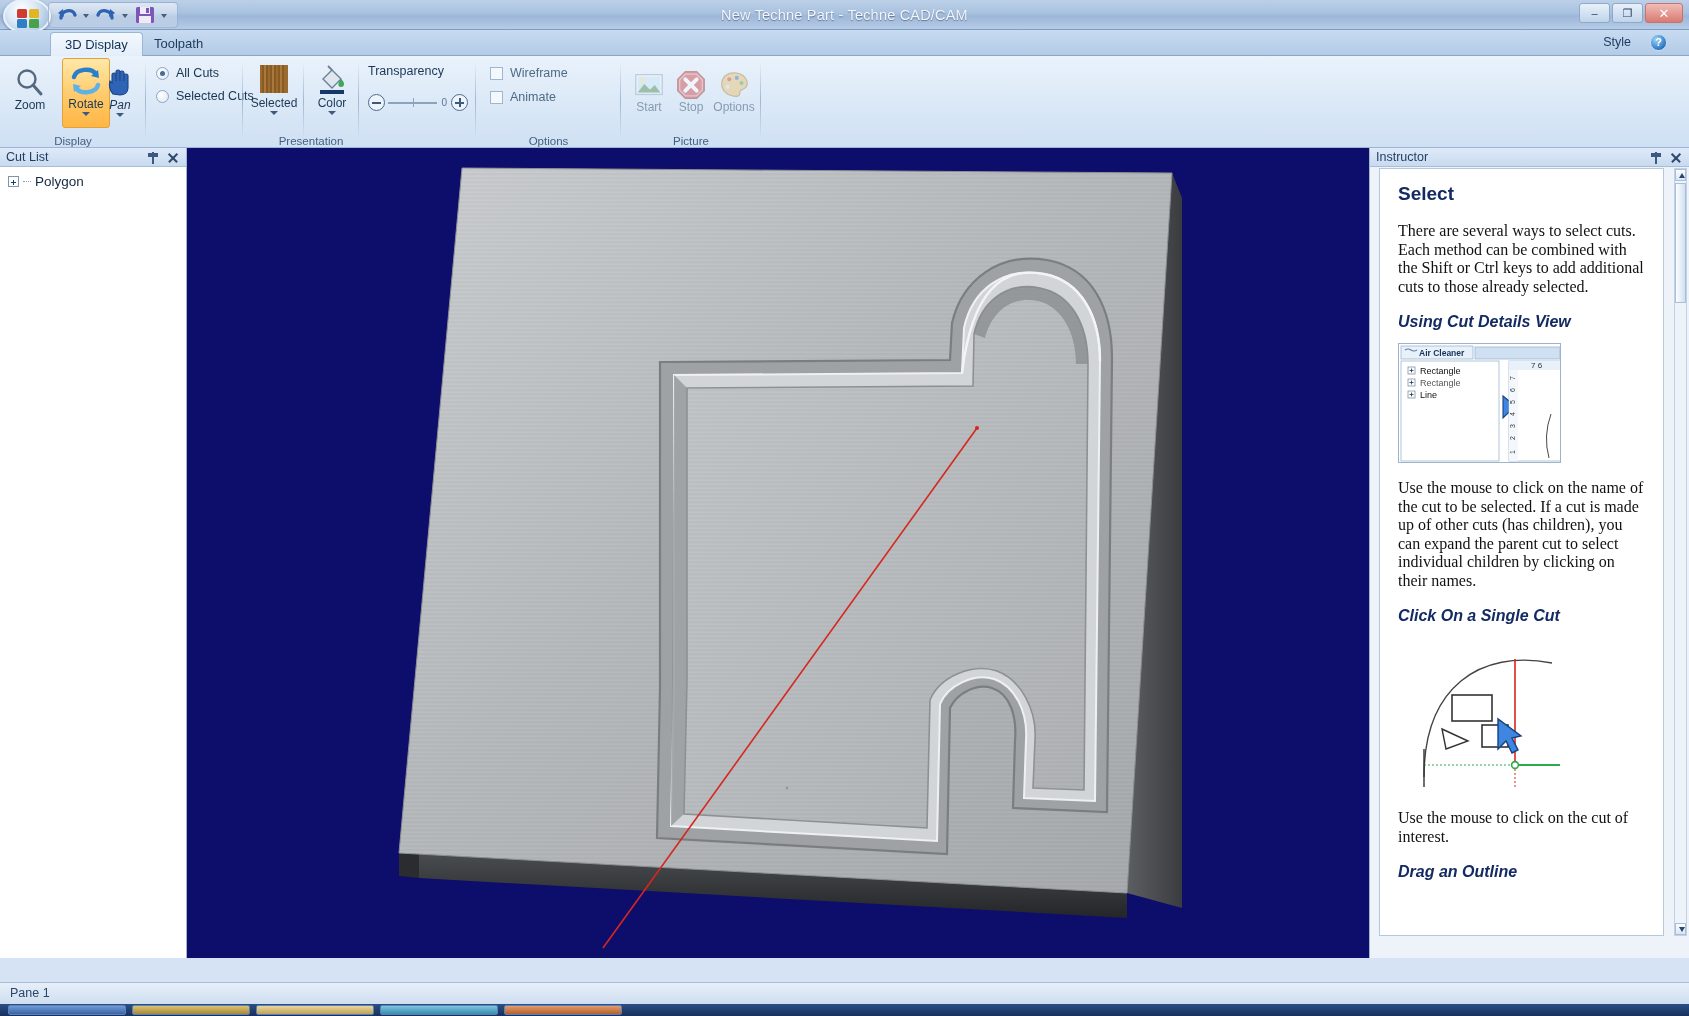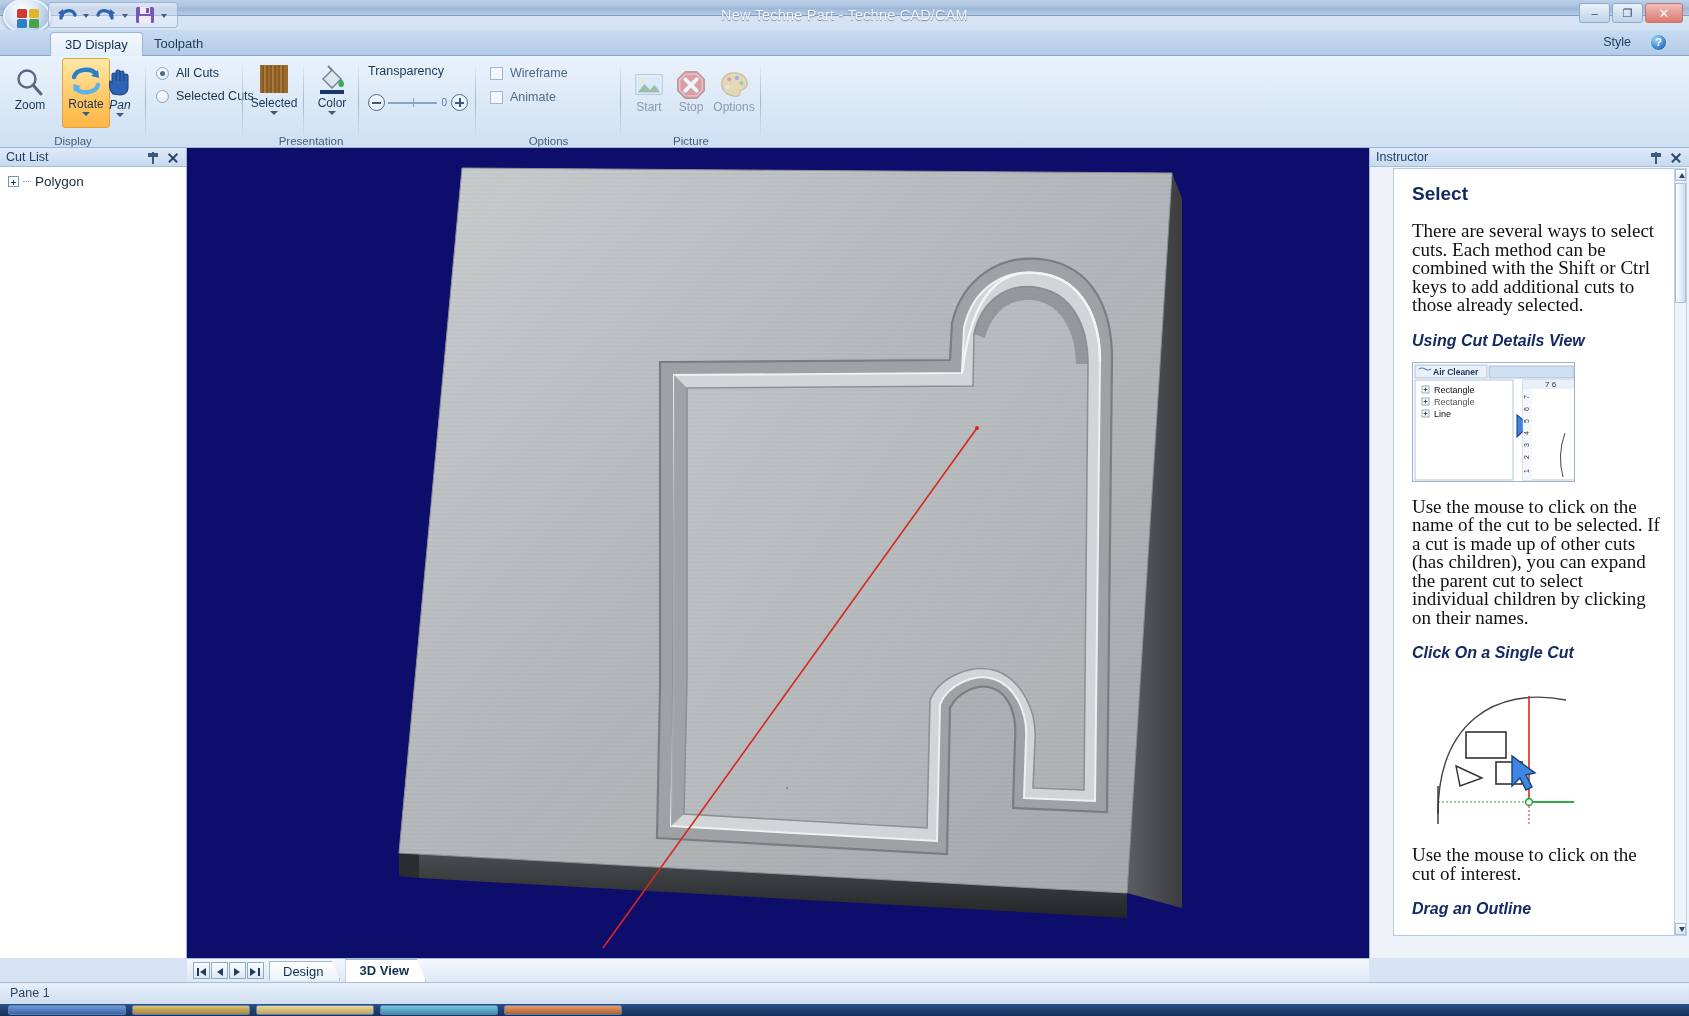--- a/index.html
+++ b/index.html
@@ -5,21 +5,21 @@
   * { box-sizing: border-box; margin:0; padding:0; }
   html,body{
     width:1689px; height:1016px; overflow:hidden;
     font-family:"Liberation Sans", sans-serif;
     background:#d6e3f5;
   }
   #app{ position:relative; width:1689px; height:1016px; }
 
   
   .titlebar{
-    position:absolute; left:0; top:0; width:1689px; height:16px;
+    position:absolute; left:0; top:0; width:1689px; height:30px;
     background:linear-gradient(180deg,#bcd0e8 0%,#a9c2e0 45%,#9db7d8 55%,#b6cbe6 100%);
     border-bottom:1px solid #7f9dc4;
   }
   .title-text{
     position:absolute; left:0; top:0; width:100%; height:30px;
     text-align:center; line-height:30px; font-size:14.5px; color:#f2f6fb;
     text-shadow:0 1px 1px rgba(40,60,90,.55);
     letter-spacing:.2px;
   }
   .qat{
@@ -191,27 +191,27 @@
     clip-path:polygon(0 0, calc(100% - 9px) 0, 100% 100%, 0 100%);
   }
   .vtab.active{ background:#ffffff; font-weight:bold; height:23px; line-height:22px; }
 
   
   .instructor{
     position:absolute; left:1369px; top:148px; width:320px; height:810px;
     background:#eef3fa; border-left:1px solid #9fb7d3;
   }
   .ins-body{
-    position:absolute; left:23px; top:20px; width:285px; height:768px;
+    position:absolute; left:9px; top:20px; width:285px; height:768px;
     background:#fff; border:1px solid #b6c8de; overflow:hidden;
     padding:14px 16px 0 18px;
   }
   .ins-h1{ font-size:19px; font-weight:bold; color:#132a63;
      font-family:"Liberation Sans", sans-serif; margin-bottom:17px; }
-  .ins-p{ font-size:19px; line-height:18.5px; color:#111; text-align:left;
+  .ins-p{ font-size:16px; line-height:18.5px; color:#111; text-align:left;
      font-family:"Liberation Serif", serif; margin-bottom:16px; }
   .ins-h2{ font-size:16px; font-weight:bold; font-style:italic; color:#132a63;
      margin-bottom:12px; line-height:19px; }
   .ins-fig{ width:163px; height:120px; border:1px solid #9fb3cb; position:relative;
      overflow:hidden; background:#fff; margin-bottom:16px; }
   .ins-fig2{ width:168px; height:160px; position:relative; margin:2px 0 12px 4px; }
   .ins-scroll{
     position:absolute; right:2px; top:20px; width:13px; height:768px;
     background:#eef3fa; border:1px solid #c2d2e4;
   }
@@ -558,38 +558,20 @@
 
       <path d="M775 225 C785 143 815 118 857 126 C894 133 913 168 913 213" fill="none" stroke="#f2f4f5" stroke-width="2.4"></path>
 
       <line x1="416" y1="800" x2="790" y2="280" stroke="#d6271f" stroke-width="1.6"></line>
       <circle cx="790" cy="280" r="2" fill="#d6271f"></circle>
 
       <circle cx="600" cy="640" r="1.2" fill="#8e9193"></circle>
     </svg>
   </div>
 
-  <div class="vnav">
-    <span class="navbtn">
-      <span class="bar" style="left:3px;"></span>
-        <span class="tri" style="left:6px;border-right:6px solid #203a58;"></span>
-    </span>
-    <span class="navbtn">
-      <span class="tri" style="left:5px;border-right:6px solid #203a58;"></span>
-    </span>
-    <span class="navbtn">
-      <span class="tri" style="left:4px;border-left:6px solid #203a58;"></span>
-    </span>
-    <span class="navbtn">
-      <span class="tri" style="left:2px;border-left:6px solid #203a58;"></span>
-        <span class="bar" style="left:10px;"></span>
-    </span>
-    <span class="vtab">Design</span>
-    <span class="vtab active">3D View</span>
-  </div>
 
   <div class="instructor">
     <div class="dock-head">
       <span class="dock-title">Instructor</span>
       <span class="dock-ic pin" style="right:26px;"></span>
       <span class="dock-ic xic" style="right:6px;"></span>
     </div>
 
     <div class="ins-body">
       <div class="ins-h1">Select</div>

